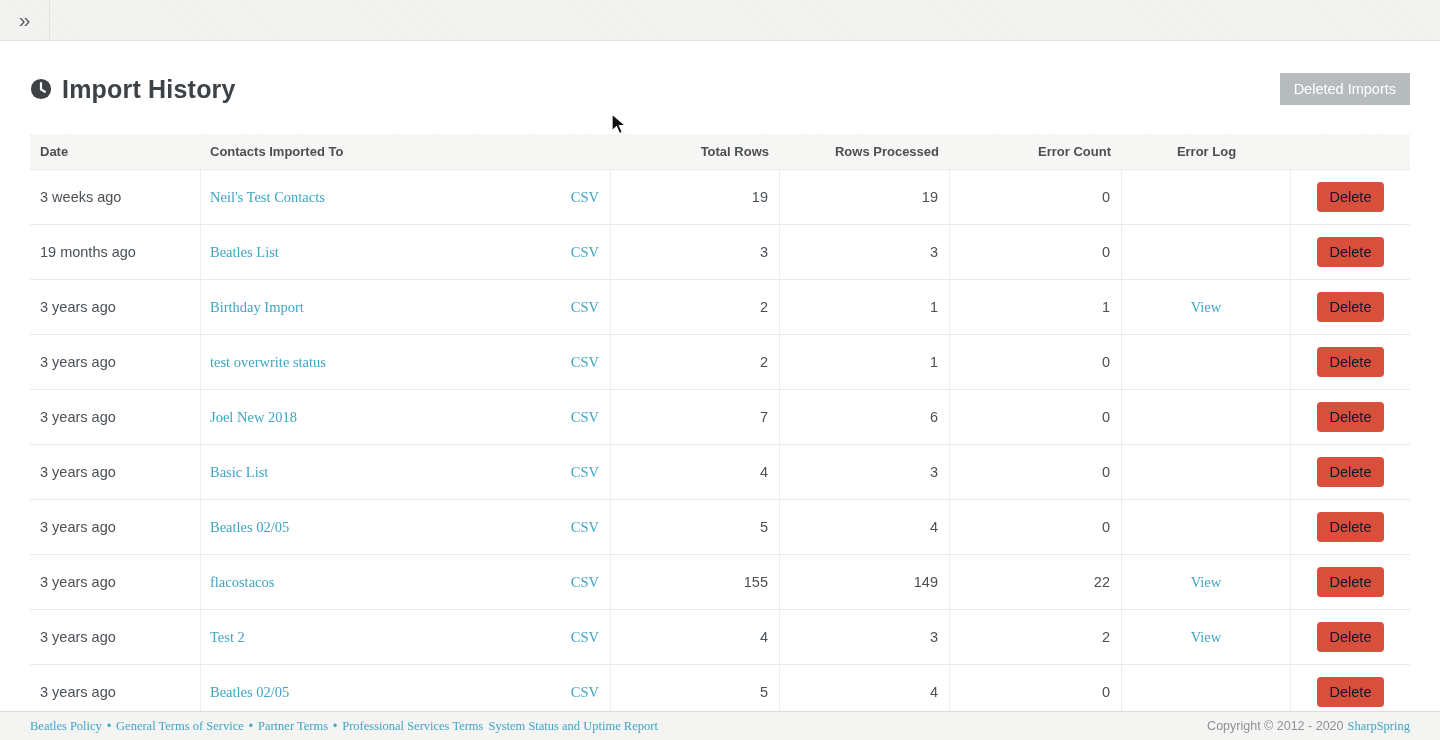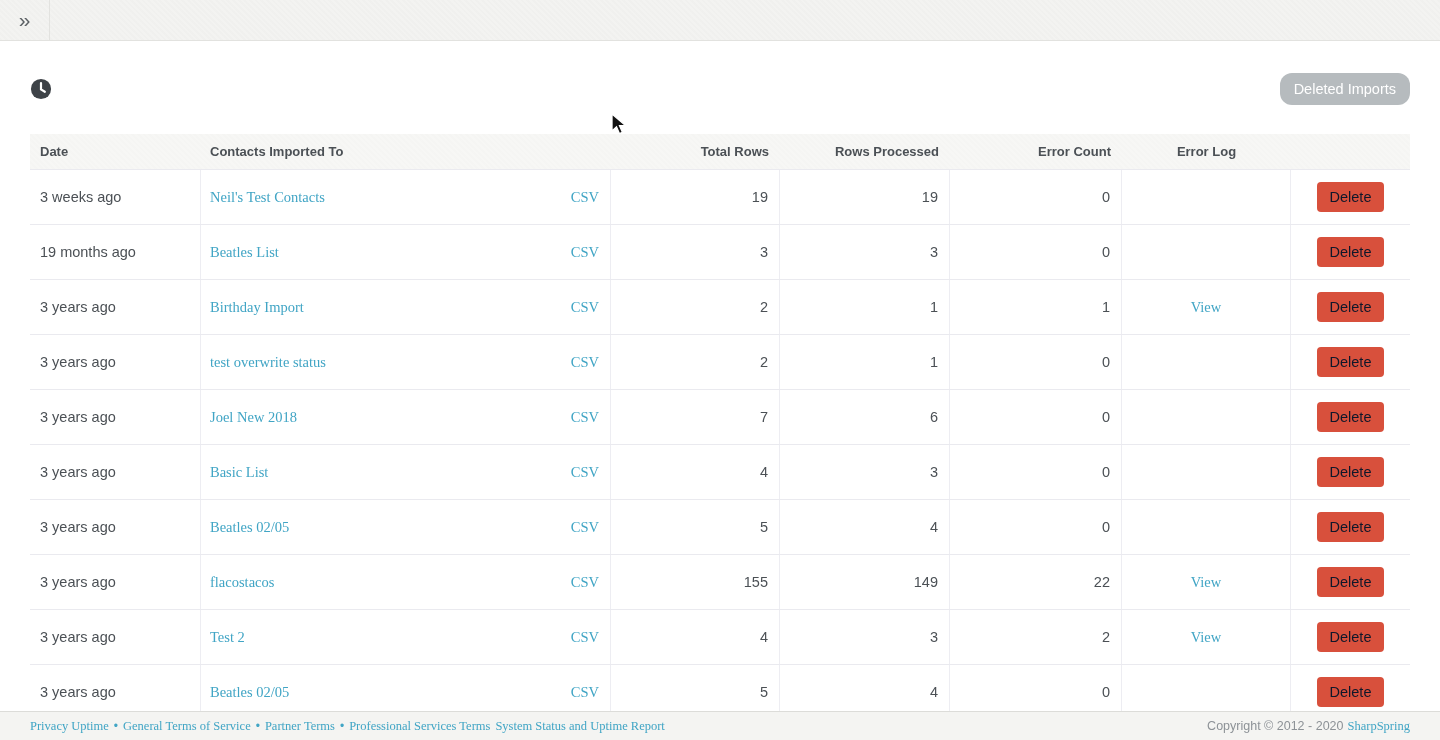--- a/index.html
+++ b/index.html
@@ -43,21 +43,21 @@
   h1.page-title {
     font-size:25px; font-weight:700; color:#3d4247; letter-spacing:0.2px;
   }
   .btn-deleted-imports {
     background:#b6bbbe;
     color:#ffffff;
     border:none;
     font-family:inherit;
     font-size:14.5px;
     padding:8px 14px;
-    border-radius:12px;
+    border-radius:0;
     cursor:pointer;
   }
 
   
   .table { width:1380px; }
   .tr, .thead {
     display:grid;
     grid-template-columns:171px 410px 169px 170px 172px 169px 119px;
   }
   .thead {
@@ -140,20 +140,21 @@
 </div>
 
 <div class="content">
 
   <div class="title-row">
     <div class="title-left">
       <svg class="clock-icon" viewBox="0 0 24 24">
         <circle cx="12" cy="12" r="11" fill="#3d4247"></circle>
         <path d="M12 5.5 V12.5 L16.2 15" stroke="#ffffff" stroke-width="2.4" fill="none" stroke-linecap="round"></path>
       </svg>
+      <h1 class="page-title">Import History</h1>
     </div>
     <button class="btn-deleted-imports">Deleted Imports</button>
   </div>
 
   <div class="table">
     <div class="thead">
       <div class="th c-date">Date</div>
       <div class="th c-list">Contacts Imported To</div>
       <div class="th c-num">Total Rows</div>
       <div class="th c-num">Rows Processed</div>
@@ -330,21 +331,21 @@
     <div class="td c-action">
       <button class="btn-delete">Delete</button>
     </div>
   </div>
 </div>
   </div>
 </div>
 
 <div class="footer">
   <div class="footer-links" id="footer-links">
-      <a class="flink" href="#">Privacy Uptime</a>
+      <a class="flink" href="#">Beatles Policy</a>
       <span class="dot">•</span>
       <a class="flink" href="#">General Terms of Service</a>
       <span class="dot">•</span>
       <a class="flink" href="#">Partner Terms</a>
       <span class="dot">•</span>
       <a class="flink" href="#">Professional Services Terms</a>
       <a class="flink" href="#">System Status and Uptime Report</a>
     </div>
   <div class="copyright">
     <span>Copyright © 2012 - 2020</span><a class="flink" href="#">SharpSpring</a>

